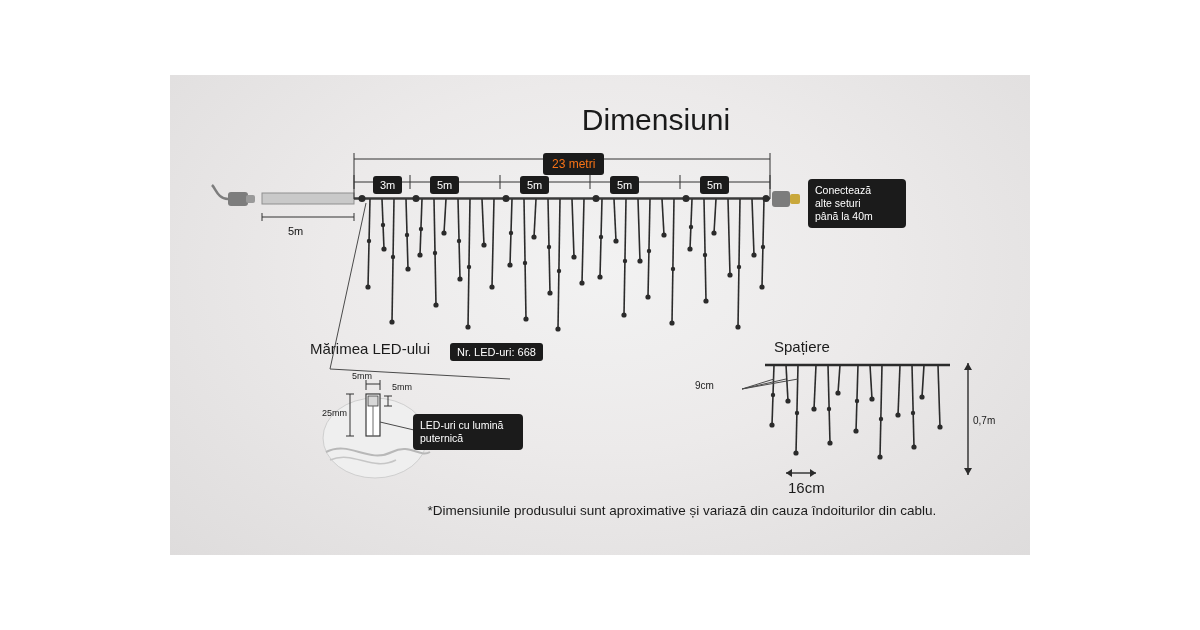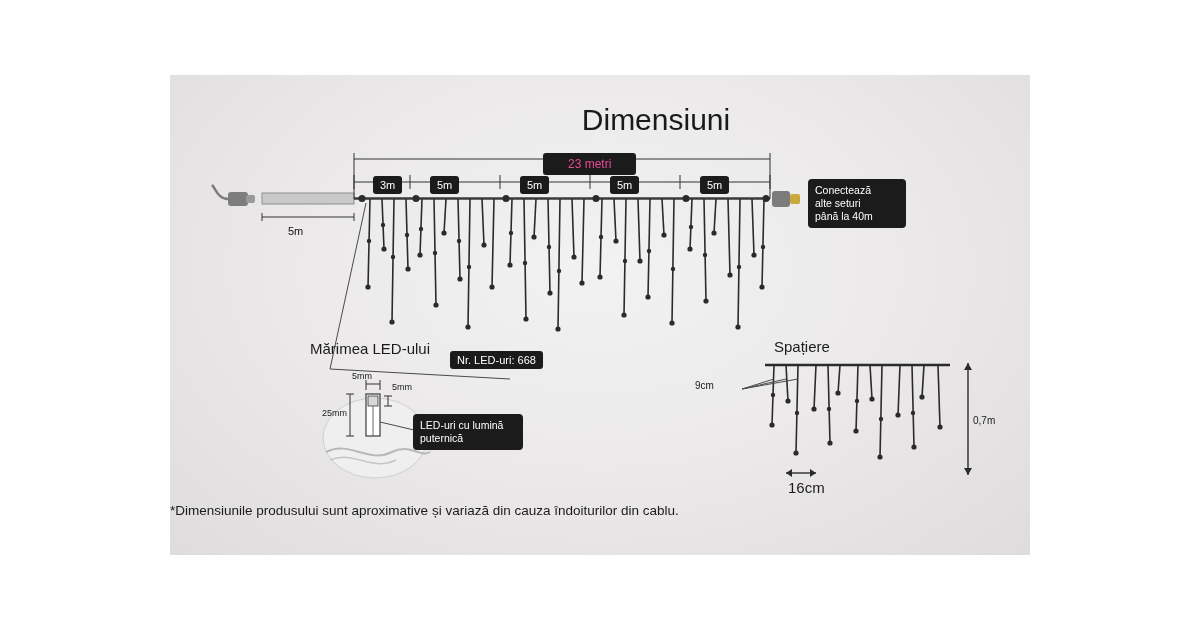--- a/index.html
+++ b/index.html
@@ -7,24 +7,24 @@
   #stage{position:relative;width:1200px;height:630px;background:#ffffff;}
   #panel{position:absolute;left:170px;top:75px;width:860px;height:480px;
          background:radial-gradient(ellipse at 50% 40%, #f2f2f2 0%, #eceaea 45%, #dedcdc 100%);}
   .abs{position:absolute;}
   .lbl{font-family:"Liberation Sans",sans-serif;color:#111;}
   
   #wm{left:98px;top:18px;width:150px;height:90px;opacity:.5;}
   
   #title{left:0;top:28px;width:972px;text-align:center;font-size:30px;color:#1a1a1a;font-weight:400;}
   .tag{background:#1b1b1b;color:#fff;font-size:11px;padding:3px 7px;border-radius:3px;white-space:nowrap;}
-  .tagbig{background:#1b1b1b;color:#ec4899;font-size:12px;padding:4px 25px;border-radius:3px;white-space:nowrap;}
+  .tagbig{background:#1b1b1b;color:#f97316;font-size:12px;padding:4px 9px;border-radius:3px;white-space:nowrap;}
   .blacknote{background:#1b1b1b;color:#fff;font-size:10.5px;line-height:1.25;padding:5px 7px;border-radius:4px;}
   .sect{font-size:15px;color:#1b1b1b;}
-  #footnote{left:0;top:428px;width:1024px;font-size:13.5px;color:#1b1b1b;}
+  #footnote{left:0;top:428px;width:1024px;text-align:center;font-size:13.5px;color:#1b1b1b;}
   .sm{font-size:9px;color:#1b1b1b;}
   svg{display:block;}
 </style>
 </head>
 <body>
 
 <div id="stage">
   <div id="panel">
 
 
@@ -177,21 +177,21 @@
     <div class="abs tag" style="left:440px;top:101px;">5m</div>
     <div class="abs tag" style="left:530px;top:101px;">5m</div>
     <div class="abs lbl" style="left:118px;top:150px;font-size:11px;">5m</div>
 
     <div class="abs blacknote" style="left:638px;top:104px;width:84px;">
       <div>Conectează</div>
       <div>alte seturi</div>
       <div>până la 40m</div>
     </div>
 
-    <div class="abs tag" style="left:280px;top:276px;">Nr. LED-uri: 668</div>
+    <div class="abs tag" style="left:280px;top:268px;">Nr. LED-uri: 668</div>
 
     <div class="abs sect" style="left:140px;top:265px;">Mărimea LED-ului</div>
     <svg class="abs" style="left:140px;top:285px;" width="210" height="130" viewBox="0 0 210 130">
       <ellipse cx="65" cy="78" rx="52" ry="40" fill="#efefef" stroke="#cfcfcf" stroke-width="1"></ellipse>
       <path d="M16 92 C40 80, 58 104, 82 92 C100 83, 110 98, 120 92" fill="none" stroke="#b8b8b8" stroke-width="2"></path>
       <path d="M20 100 C44 90, 62 112, 86 100" fill="none" stroke="#c6c6c6" stroke-width="1.6"></path>
 
       <rect x="56" y="34" width="14" height="42" fill="#ffffff" stroke="#3a3a3a" stroke-width="1.2"></rect>
       <rect x="58" y="36" width="10" height="10" fill="#d8d8d8" stroke="#3a3a3a" stroke-width="0.8"></rect>
       <line x1="63" y1="46" x2="63" y2="76" stroke="#6a6a6a" stroke-width="1"></line>

